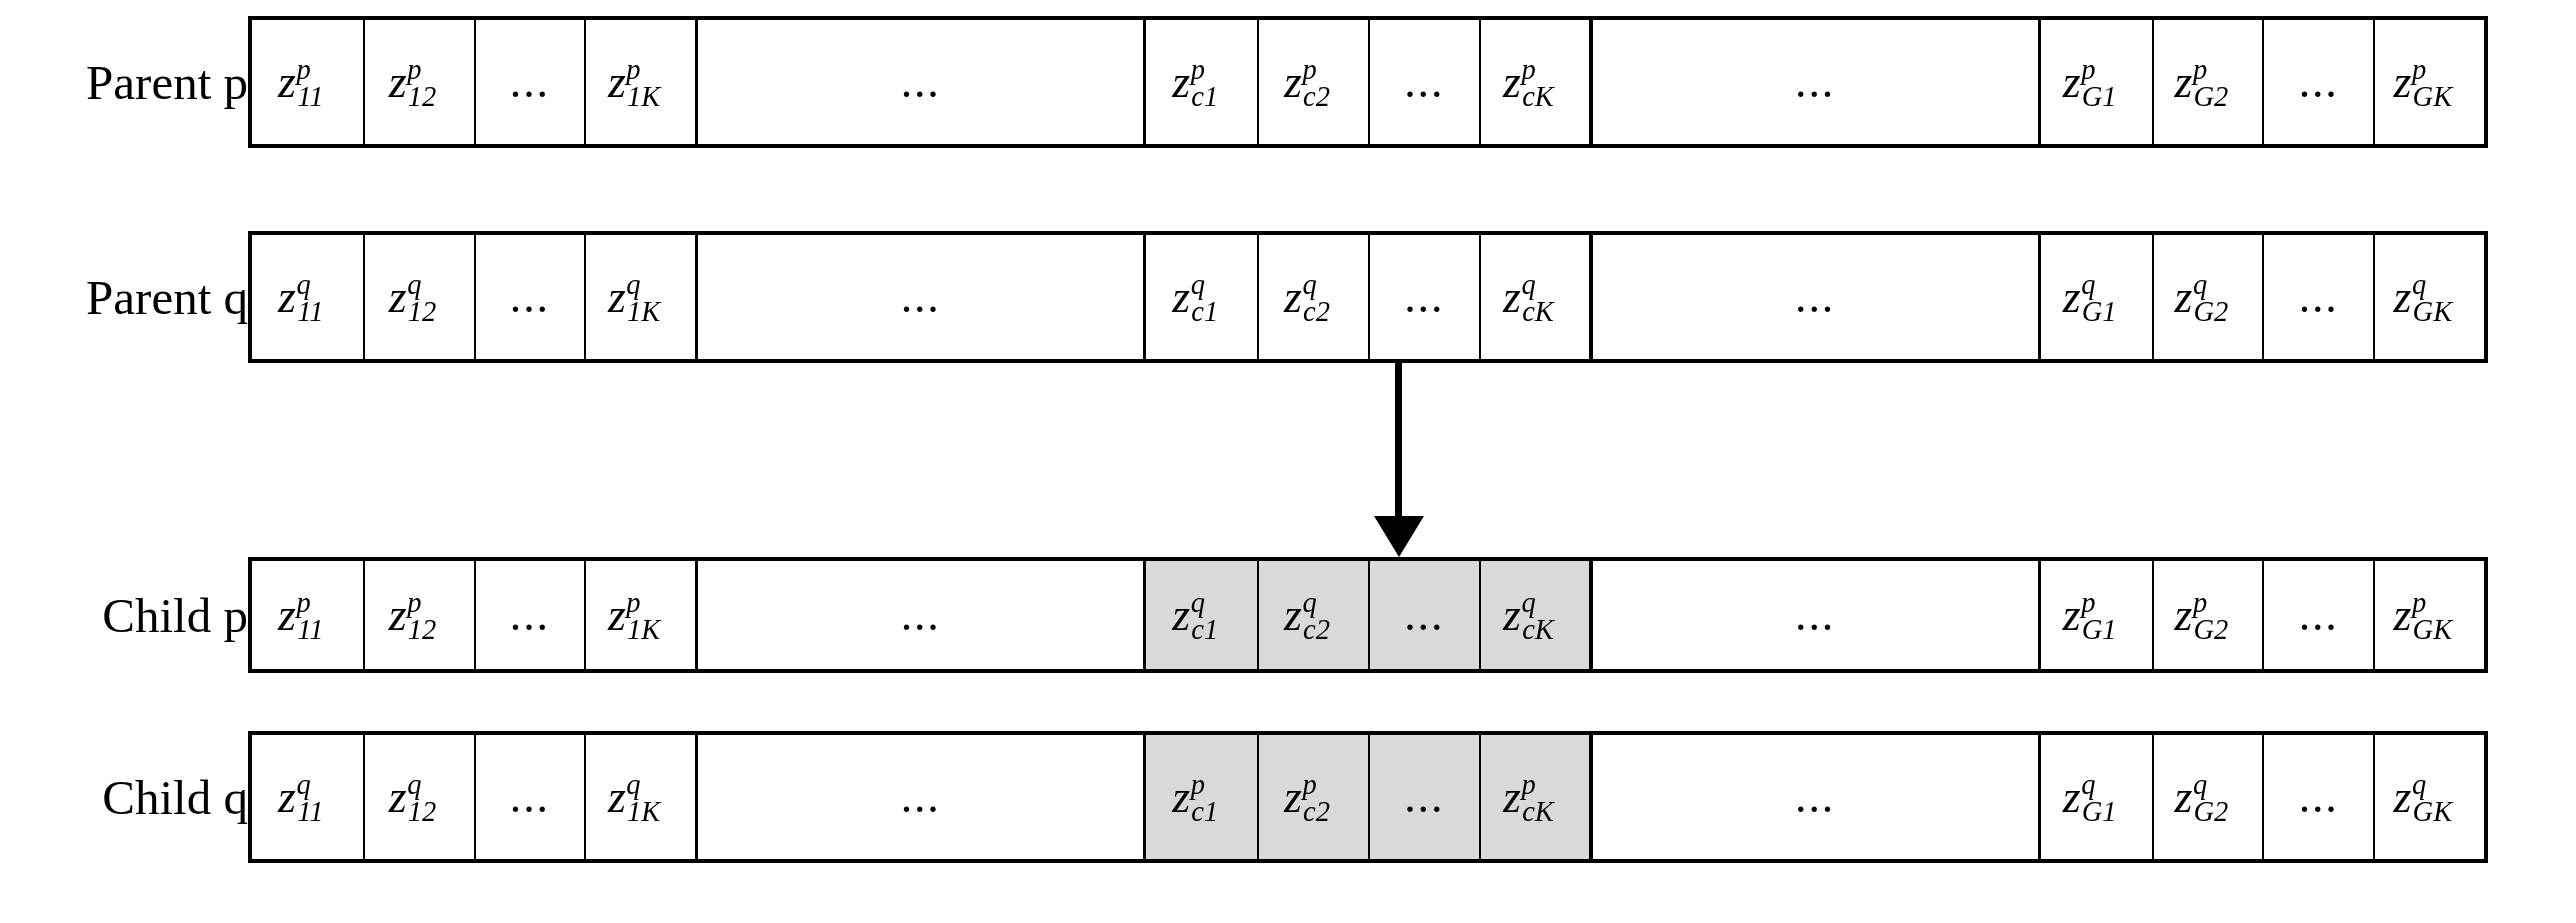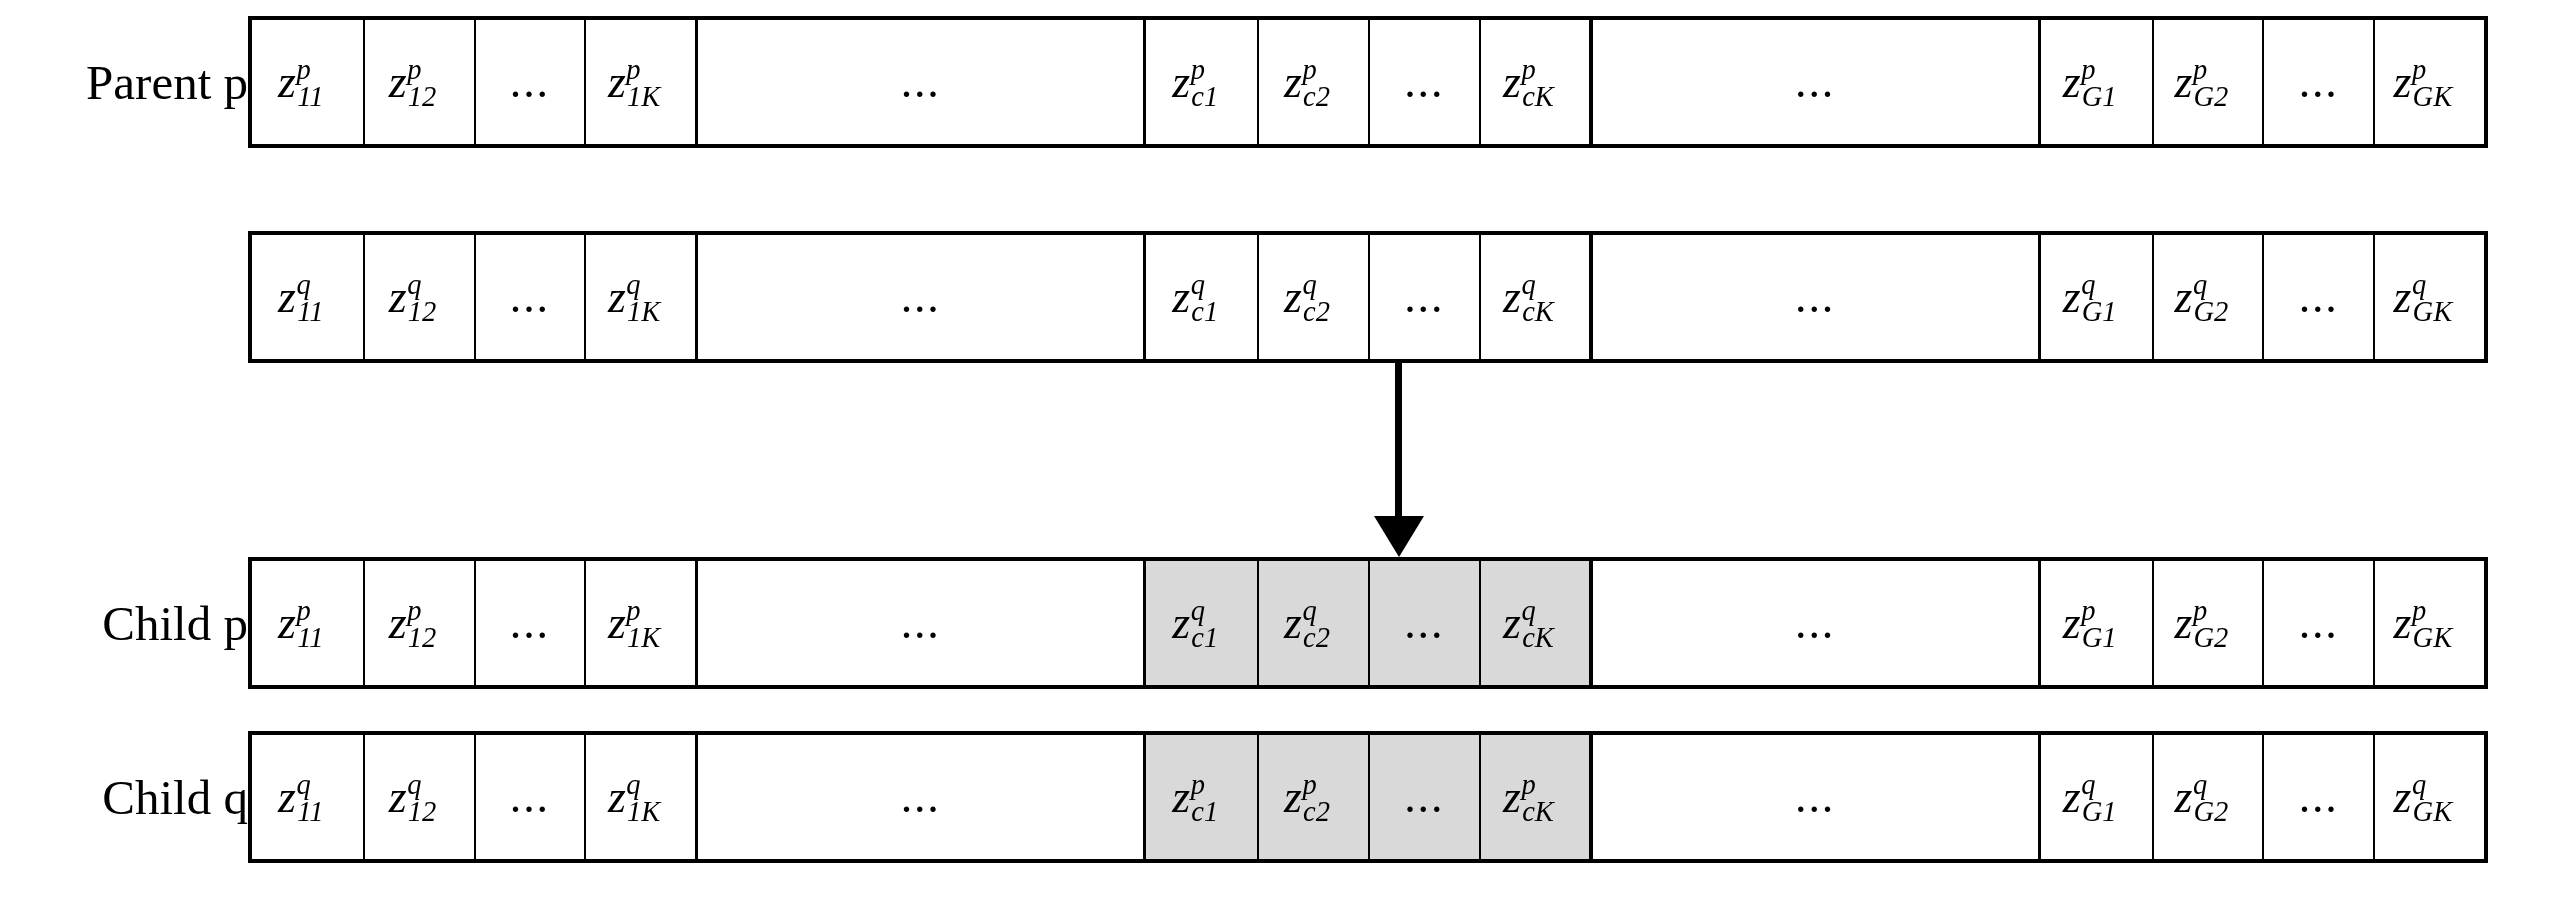--- a/index.html
+++ b/index.html
@@ -158,20 +158,21 @@
         </div>
         <div class="cell">
           <span class="dots">...</span>
         </div>
         <div class="cell">
           <span class="mathz"><span class="base">z</span><span class="sup">p</span><span class="sub">GK</span></span>
         </div>
       </div>
     </div>
     <div class="row" style="left: 248px; top: 231px; height: 132px;">
+      <div class="row-label">Parent q</div>
       <div class="group quad">
         <div class="cell">
           <span class="mathz"><span class="base">z</span><span class="sup">q</span><span class="sub">11</span></span>
         </div>
         <div class="cell">
           <span class="mathz"><span class="base">z</span><span class="sup">q</span><span class="sub">12</span></span>
         </div>
         <div class="cell">
           <span class="dots">...</span>
         </div>
@@ -211,21 +212,21 @@
           <span class="mathz"><span class="base">z</span><span class="sup">q</span><span class="sub">G2</span></span>
         </div>
         <div class="cell">
           <span class="dots">...</span>
         </div>
         <div class="cell">
           <span class="mathz"><span class="base">z</span><span class="sup">q</span><span class="sub">GK</span></span>
         </div>
       </div>
     </div>
-    <div class="row" style="left: 248px; top: 557px; height: 132px; text-align: center;">
+    <div class="row" style="left: 248px; top: 557px; height: 116px; text-align: center;">
       <div class="row-label">Child p</div>
       <div class="group quad">
         <div class="cell">
           <span class="mathz"><span class="base">z</span><span class="sup">p</span><span class="sub">11</span></span>
         </div>
         <div class="cell">
           <span class="mathz"><span class="base">z</span><span class="sup">p</span><span class="sub">12</span></span>
         </div>
         <div class="cell">
           <span class="dots">...</span>

